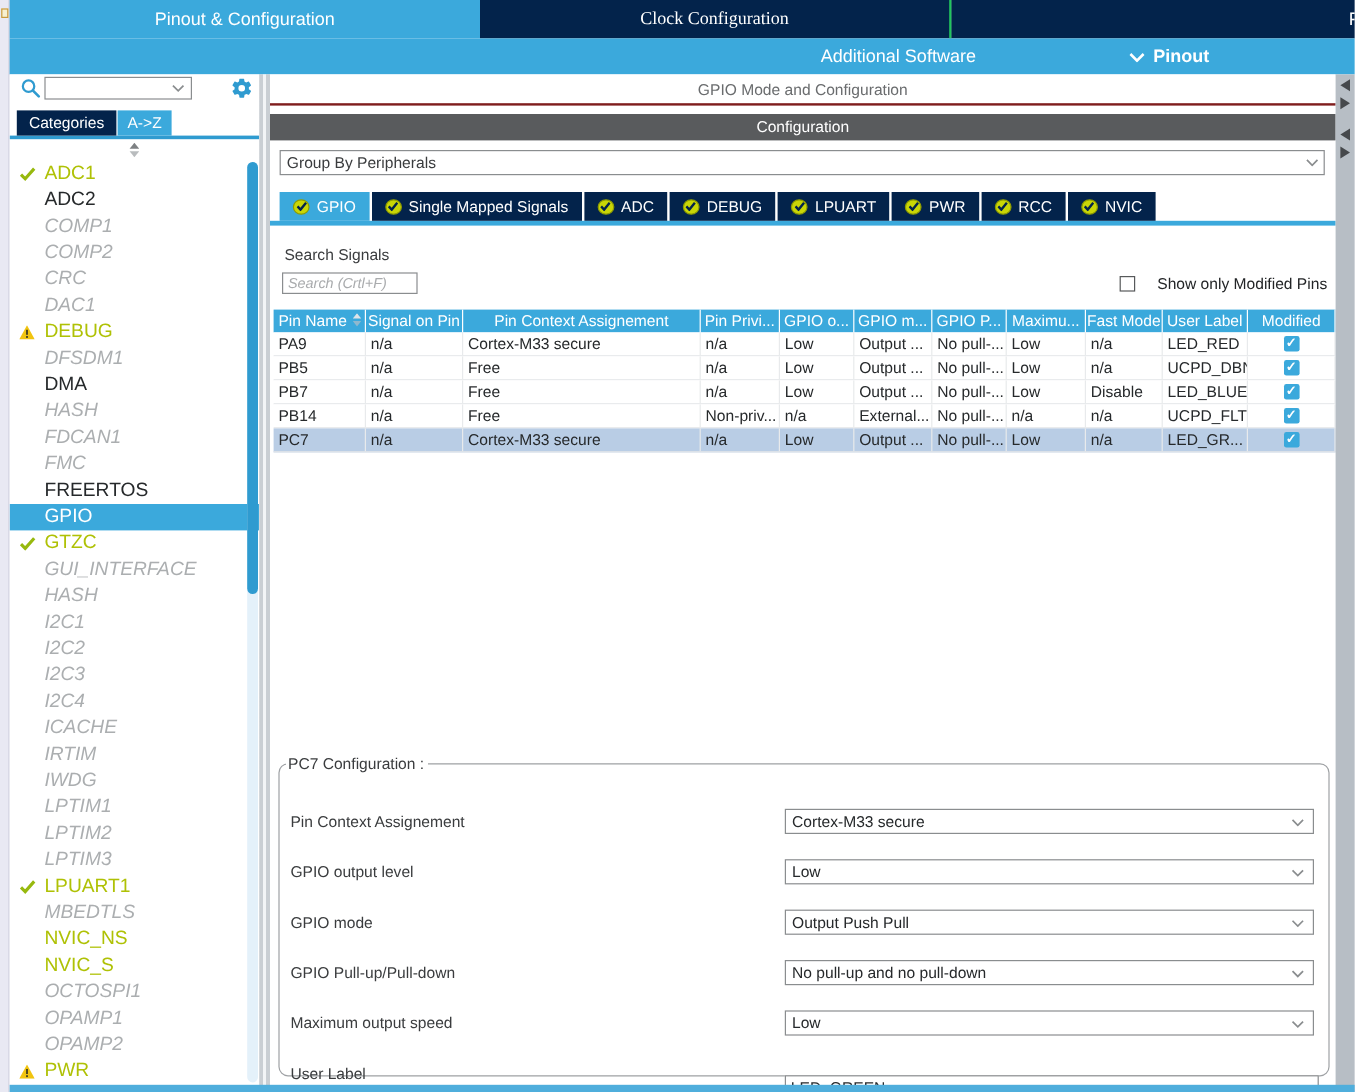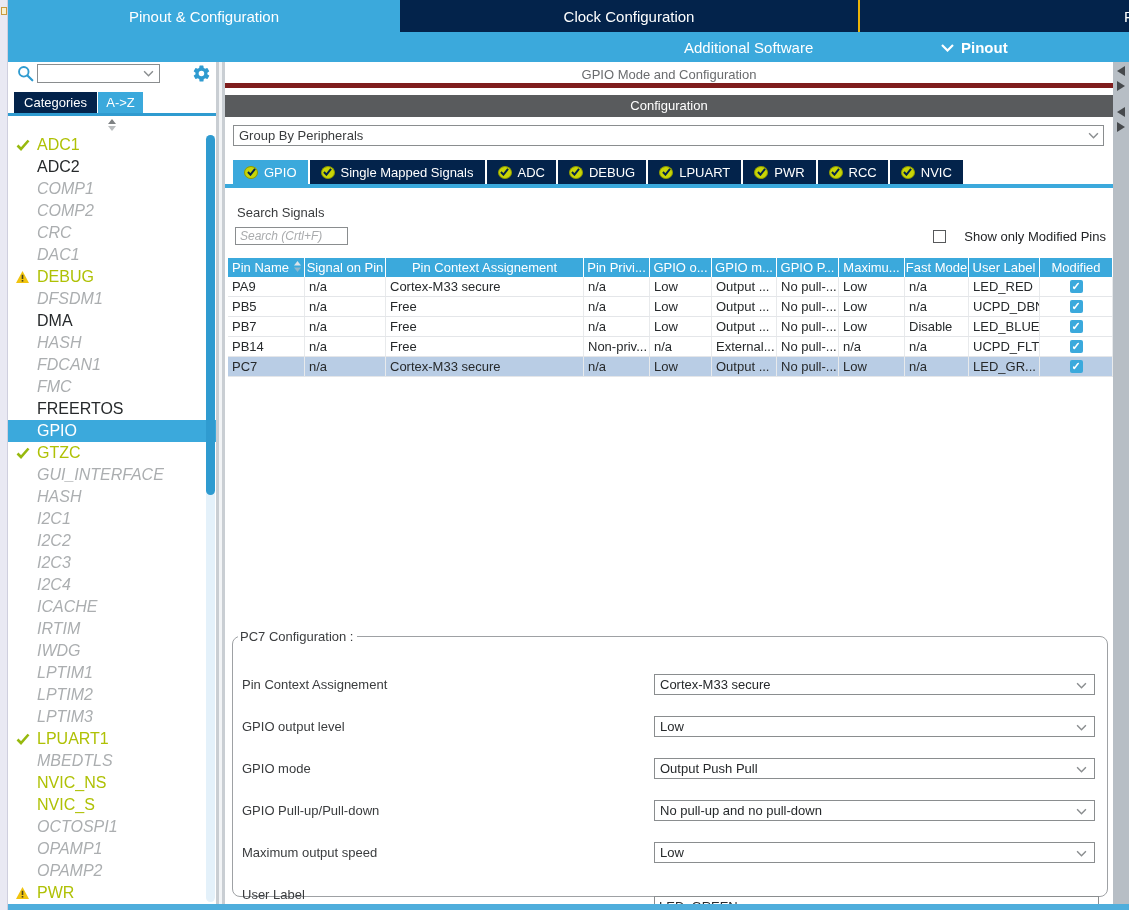--- a/index.html
+++ b/index.html
@@ -9,21 +9,21 @@
 
   
   .left-strip { position:absolute; left:0; top:0; width:8px; height:910px; background:#E9E9F3; border-right:1px solid #CFCFDE; }
   .dock-square { position:absolute; left:1px; top:7px; width:6px; height:8px; background:#F7F0D0; border:1px solid #C89A3E; }
 
   
   .row1 { position:absolute; left:8px; top:0; width:1121px; height:32px; display:flex; }
   .tab { display:flex; align-items:center; justify-content:center; color:#fff; font-size:15px; cursor:pointer; }
   .tab-active { width:392px; background:#3BA9DC; }
   .tab-dark { background:#03234B; }
-  .tab-clock { width:460px; border-right:2px solid #eab308; }
+  .tab-clock { width:393px; border-right:2px solid #22c55e;font-family:Liberation Serif, serif; }
   .tab-cut { flex:1; justify-content:flex-end; overflow:hidden; }
   .tab-cut span { margin-right:-5px; }
   .row2 { position:absolute; left:8px; top:32px; width:1121px; height:30px; background:#3BA9DC; color:#fff; }
   .addsw { position:absolute; left:676px; top:7px; font-size:15px; cursor:pointer; }
   .pinout-dd { position:absolute; left:933px; top:7px; font-size:15px; font-weight:bold; display:flex; align-items:center; gap:7px; cursor:pointer; }
 
   
   .sidebar { position:absolute; left:8px; top:62px; width:208px; height:848px; background:#fff; overflow:hidden; }
   .sb-controls { position:relative; height:28px; }
   .sb-search-icon { position:absolute; left:9px; top:3px; cursor:pointer; }
@@ -44,21 +44,21 @@
   .pitem.selected { background:#3BA9DC; }
   .pitem.selected .plabel { color:#fff; }
   .sb-track { position:absolute; right:1px; top:73px; bottom:8px; width:9px; background:#E4F1FA; border-radius:5px; }
   .sb-thumb { position:absolute; top:0; left:0; width:9px; height:360px; background:#2F9BD0; border-radius:5px; cursor:pointer; }
 
   
   .splitter-left { position:absolute; left:216px; top:62px; width:9px; height:848px; background:linear-gradient(90deg,#C9CED3 0 3px,#F2F4F6 3px 6px,#C9CED3 6px 9px); }
 
   
   .main { position:absolute; left:225px; top:62px; width:888px; height:848px; background:#fff; }
-  .main-title { height:26px; line-height:26px; text-align:center; color:#6A6C6E; font-size:13px; border-bottom:5px solid #7f1d1d; }
+  .main-title { height:26px; line-height:26px; text-align:center; color:#6A6C6E; font-size:13px; border-bottom:2px solid #7f1d1d; }
   .config-bar { margin-top:7px; height:22px; line-height:22px; text-align:center; color:#fff; font-size:13px; background:#595B5D; }
   .group-by { margin:8px 9px 14px 8px; height:21px; border:1px solid #8A8D8F; display:flex; align-items:center; justify-content:space-between; padding:0 4px 0 5px; font-size:13px; color:#3A3C3E; cursor:pointer; }
   .ptabs { margin:7px 0 0 8px; display:flex; gap:2px; height:24px; }
   .ptab { display:flex; align-items:center; gap:6px; padding:0 11px; background:#03234B; color:#fff; font-size:13px; cursor:pointer; }
   .ptab.active { background:#3BA9DC; }
   .badge { width:14px; height:13px; border-radius:50%; background:#C9D606; border:1px solid #8F9C00; display:flex; align-items:center; justify-content:center; flex:0 0 14px; }
   .ptabs-underline { height:4px; background:#3BA9DC; }
   .search-label { margin:17px 0 0 12px; font-size:13px; color:#3A3C3E; }
   .search-row { margin:7px 7px 0 10px; display:flex; align-items:center; justify-content:space-between; }
   .search-input { width:113px; height:18px; border:1px solid #8A8D8F; font-size:12px; padding:0 4px; color:#26292B; font-family:"Liberation Sans",sans-serif; }

